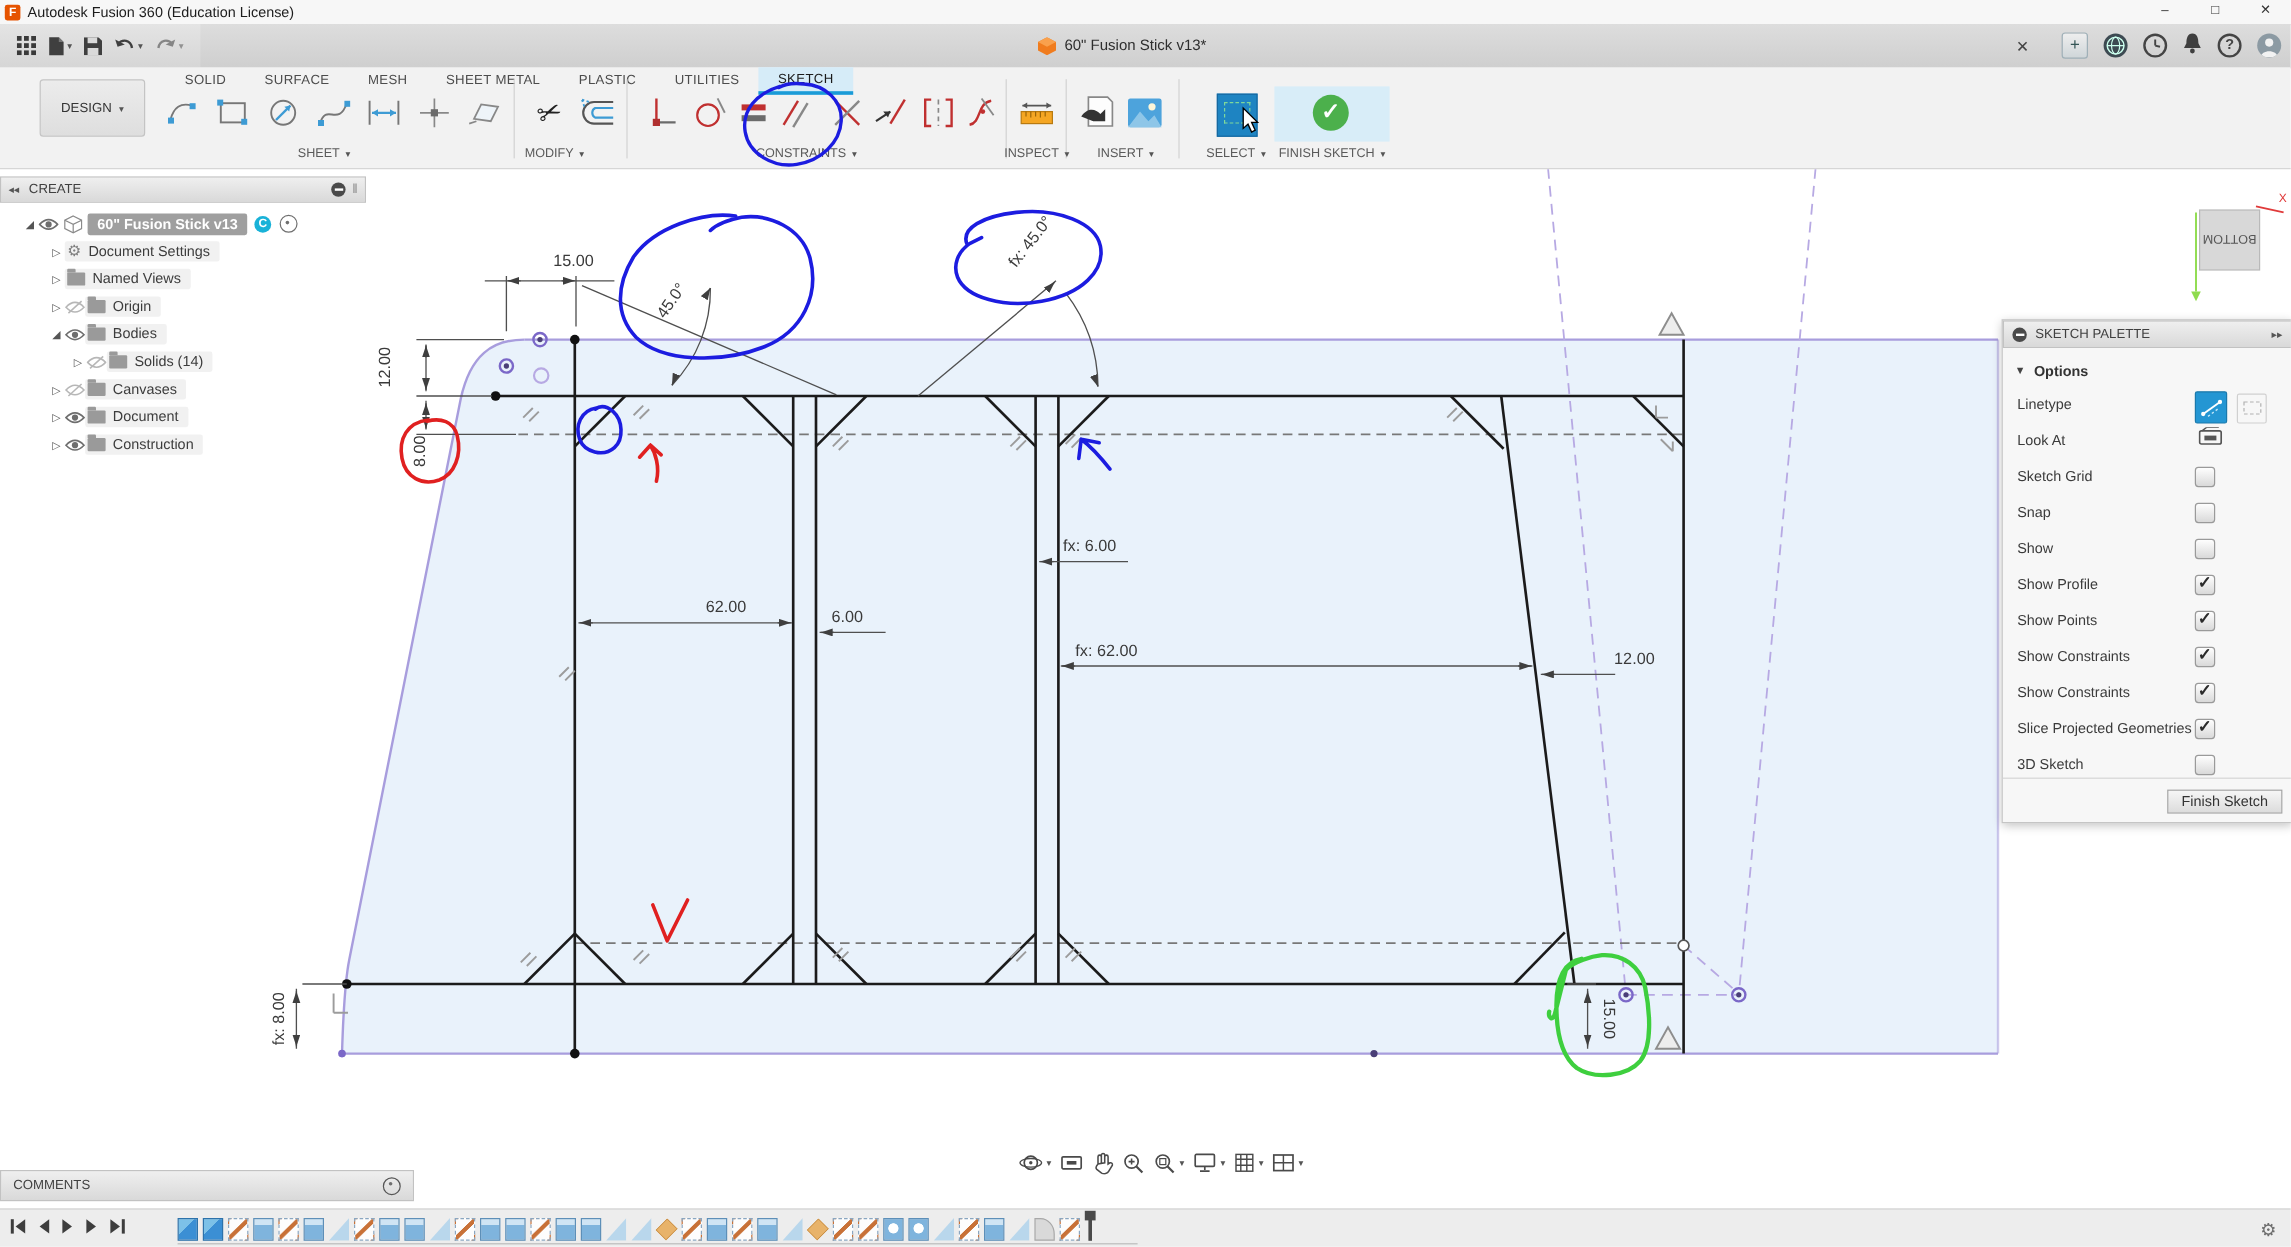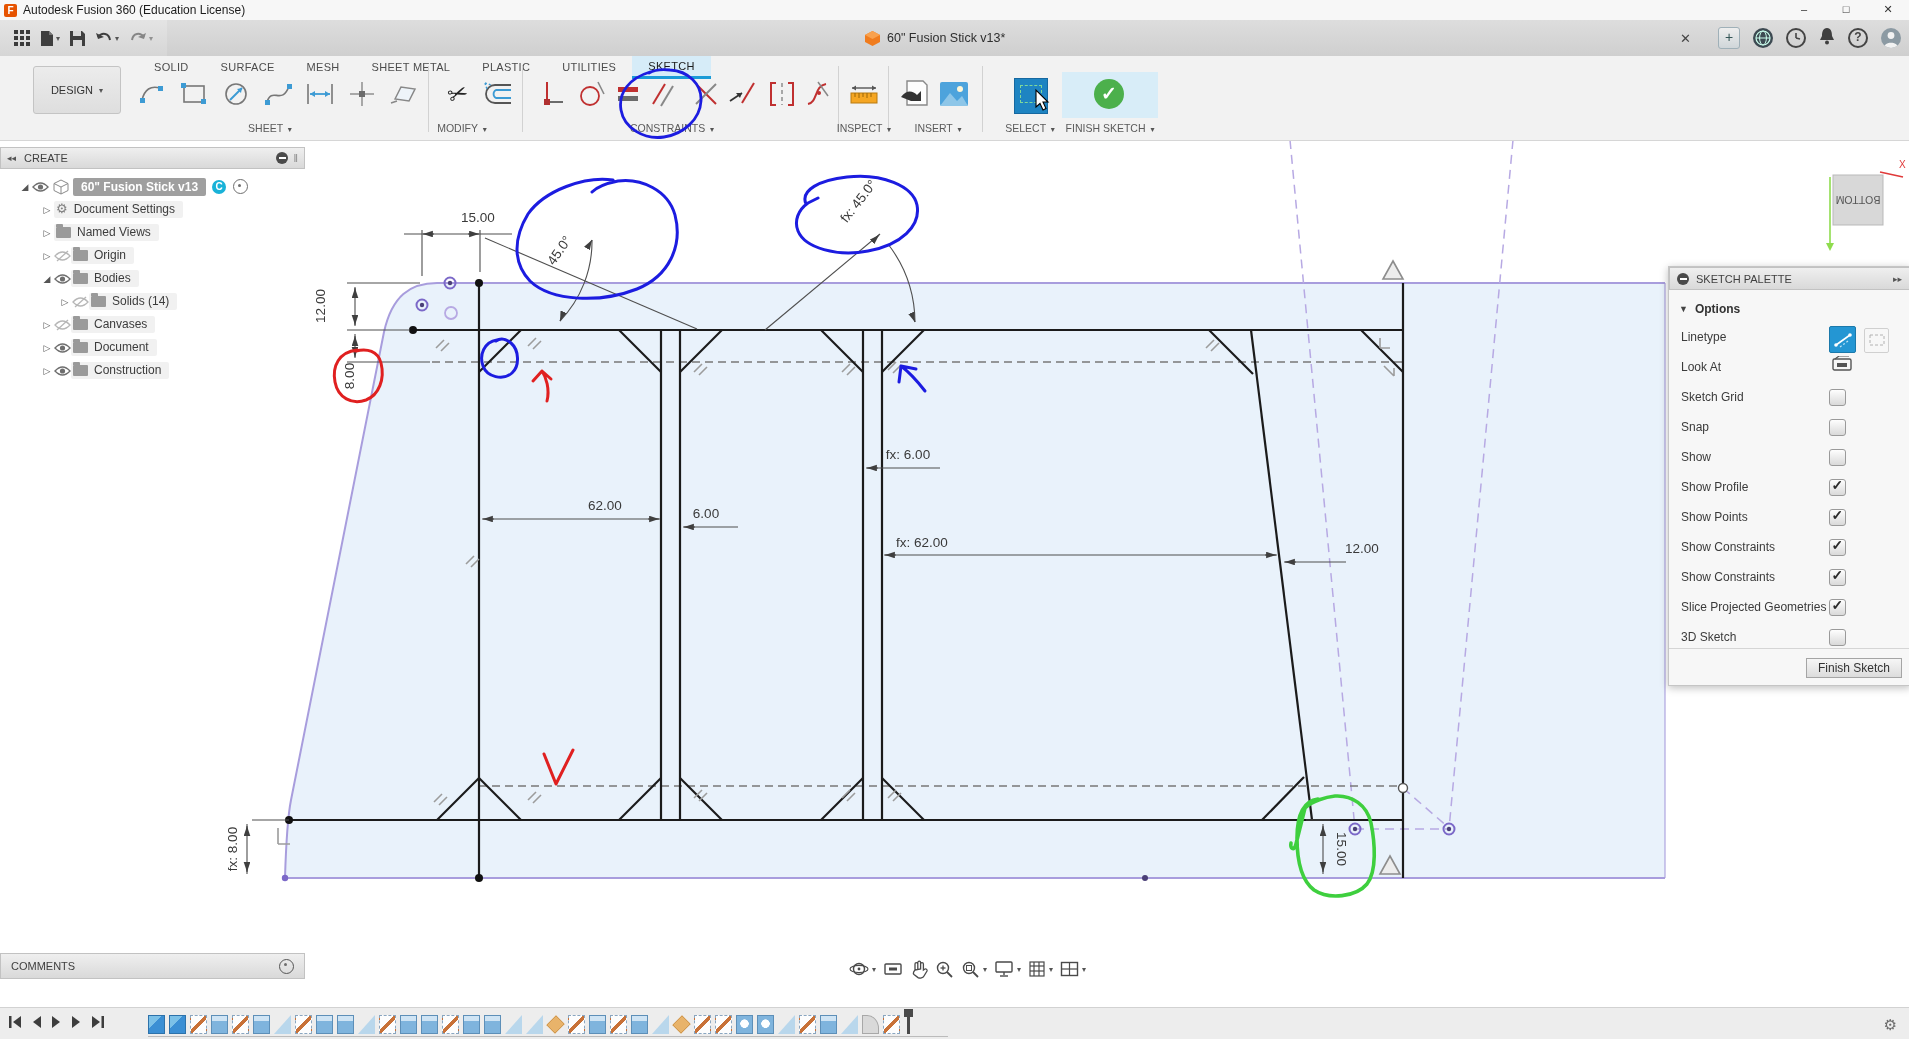--- a/index.html
+++ b/index.html
@@ -57,21 +57,21 @@
   .exp{width:14px;text-align:center;color:#555;font-size:9px;flex:none;}
   .eyeic{width:17px;height:12px;flex:none;}
   .folder{width:15px;height:11px;background:#9a9a9a;border-radius:1px;position:relative;flex:none;}
   .folder:before{content:"";position:absolute;left:0;top:-3px;width:7px;height:3px;background:#9a9a9a;border-radius:1px 1px 0 0;}
   .gearic{font-size:13px;color:#808080;line-height:12px;flex:none;}
   .rootsel{background:#9f9f9f;color:#fff;font-weight:bold;font-size:12px;padding:2px 8px;border-radius:2px;}
   .badgec{width:14px;height:14px;border-radius:50%;background:#19b2d8;color:#fff;font-size:10px;font-weight:bold;
           text-align:center;line-height:14px;flex:none;}
   .target{width:13px;height:13px;border:1.4px solid #6f6f6f;border-radius:50%;position:relative;flex:none;}
   .target:before{content:"";position:absolute;left:3.5px;top:3.5px;width:3px;height:3px;border-radius:50%;background:#6f6f6f;}
-  #comments{position:absolute;left:0;top:953px;width:305px;z-index:20;}
+  #comments{position:absolute;left:0;top:975px;width:345px;z-index:20;}
   #comments .panelhdr{height:24px;padding:0 10px;}
   
   #palette{position:absolute;left:1668px;top:266px;width:241px;height:418px;background:#f7f7f7;
            border:1px solid #c5c5c5;box-shadow:0 2px 8px rgba(0,0,0,.25);z-index:20;}
   #palette .panelhdr{height:21px;padding:0 7px;gap:7px;}
   .minusdot{width:12px;height:12px;border-radius:50%;background:#4a4a4a;position:relative;flex:none;}
   .minusdot:before{content:"";position:absolute;left:2.5px;top:5px;width:7px;height:2px;background:#fff;}
   .sectionrow{display:flex;align-items:center;gap:7px;height:26px;padding:6px 10px 0 10px;
               font-size:12px;font-weight:bold;color:#333;}
   .prow{height:30px;display:flex;align-items:center;font-size:12px;color:#3b3b3b;padding-left:12px;position:relative;}

